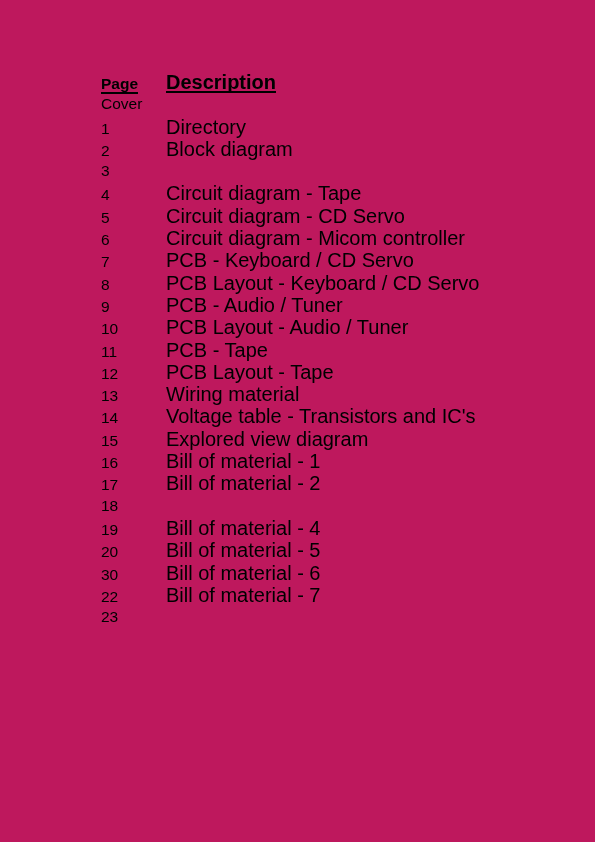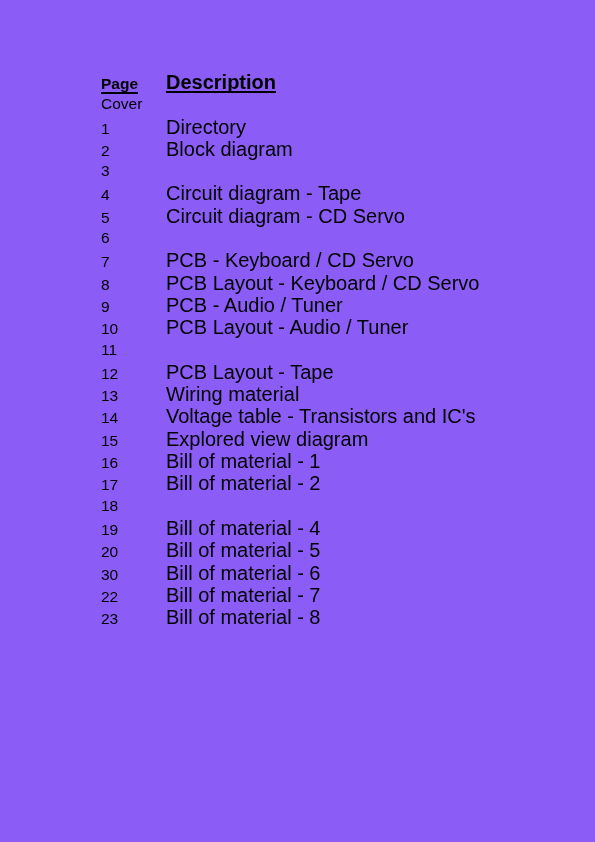--- a/index.html
+++ b/index.html
@@ -12,21 +12,21 @@
     background: #ffffff;
     font-family: "Liberation Sans", sans-serif;
     color: #000000;
     overflow: hidden;
   }
 
   #page {
     position: relative;
     width: 595px;
     height: 842px;
-    background: #8b5cf6;
+    background: #be185d;
   }
 
   #toc {
     position: absolute;
     left: 101px;
     top: 71px;
     width: 430px;
   }
 
   .row {
@@ -91,39 +91,41 @@
         <div class="row">
           <div class="col-page">4</div>
           <div class="col-desc">Circuit diagram - Tape</div>
         </div>
         <div class="row">
           <div class="col-page">5</div>
           <div class="col-desc">Circuit diagram - CD Servo</div>
         </div>
         <div class="row">
           <div class="col-page">6</div>
+          <div class="col-desc">Circuit diagram - Micom controller</div>
         </div>
         <div class="row">
           <div class="col-page">7</div>
           <div class="col-desc">PCB - Keyboard / CD Servo</div>
         </div>
         <div class="row">
           <div class="col-page">8</div>
           <div class="col-desc">PCB Layout - Keyboard / CD Servo</div>
         </div>
         <div class="row">
           <div class="col-page">9</div>
           <div class="col-desc">PCB - Audio / Tuner</div>
         </div>
         <div class="row">
           <div class="col-page">10</div>
           <div class="col-desc">PCB Layout - Audio / Tuner</div>
         </div>
         <div class="row">
           <div class="col-page">11</div>
+          <div class="col-desc">PCB - Tape</div>
         </div>
         <div class="row">
           <div class="col-page">12</div>
           <div class="col-desc">PCB Layout - Tape</div>
         </div>
         <div class="row">
           <div class="col-page">13</div>
           <div class="col-desc">Wiring material</div>
         </div>
         <div class="row">
@@ -156,18 +158,17 @@
         <div class="row">
           <div class="col-page">30</div>
           <div class="col-desc">Bill of material - 6</div>
         </div>
         <div class="row">
           <div class="col-page">22</div>
           <div class="col-desc">Bill of material - 7</div>
         </div>
         <div class="row">
           <div class="col-page">23</div>
-          <div class="col-desc">Bill of material - 8</div>
         </div>
       </div>
 
   </div>
 </div>
 
 </body></html>

